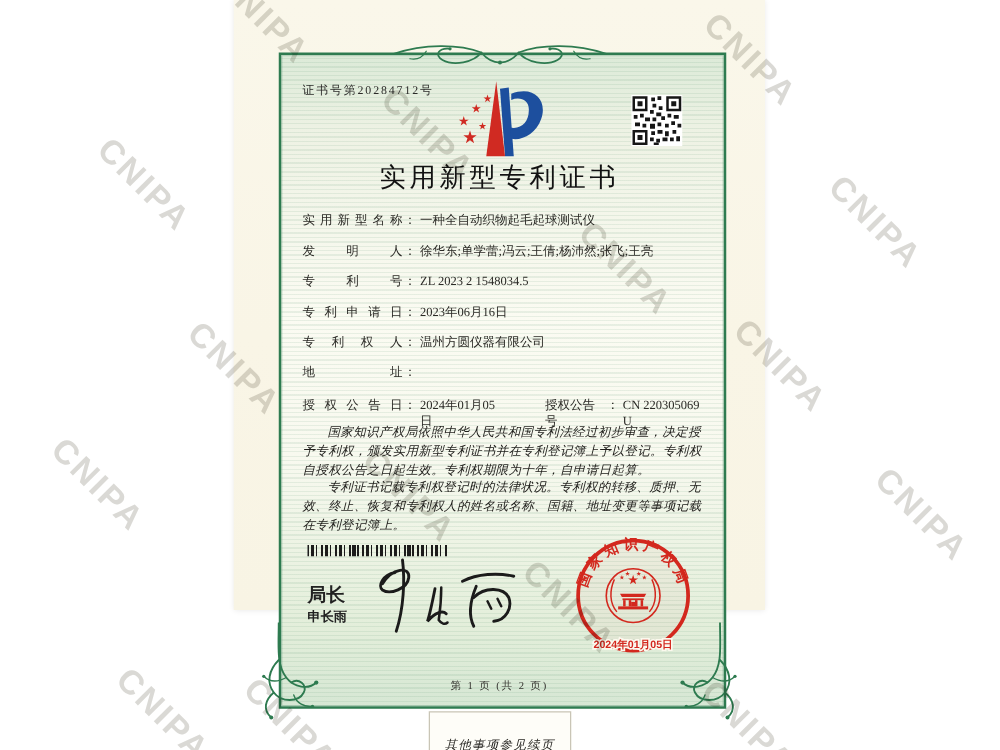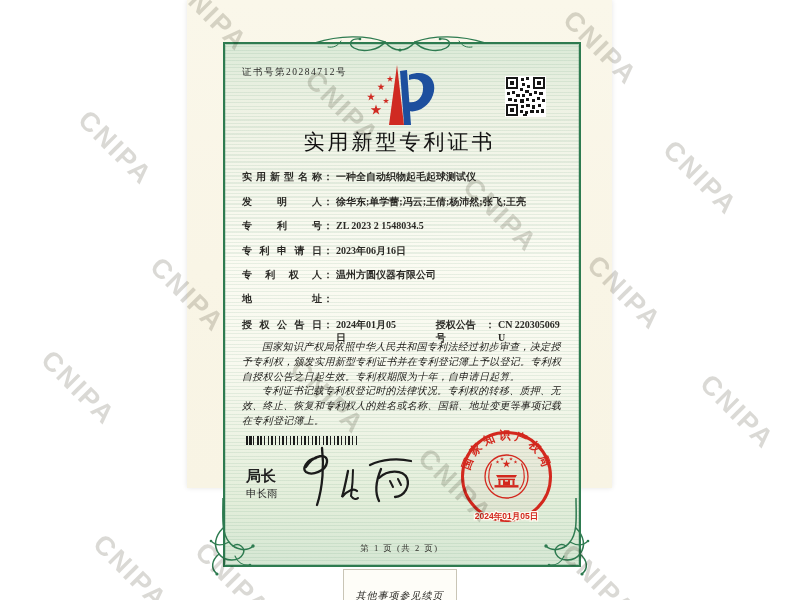--- a/index.html
+++ b/index.html
@@ -19,38 +19,38 @@
           linear-gradient(180deg,#dcead8 0%,#eef2e4 12%,#fbfbf2 40%,#f8f9ef 62%,#e3eeda 88%,#d6e7d4 100%);}
   .orn{position:absolute;pointer-events:none;}
 
   
   .cert-no{position:absolute;left:55px;top:66px;font-size:9.5px;letter-spacing:1.5px;color:#2a2a28;}
   .logo{position:absolute;left:172px;top:64px;}
   .qr{position:absolute;left:318px;top:76px;}
   .title{position:absolute;left:0;top:128px;width:100%;text-align:center;
          font-size:21px;font-weight:normal;letter-spacing:3px;color:#121212;}
   .row{position:absolute;left:55px;width:325px;display:flex;align-items:flex-start;
-       font-size:10px;color:#2b2a26;line-height:13px;font-weight:bold;}
+       font-size:10px;color:#2b2a26;line-height:13px;}
   .lbl{display:inline-block;width:80px;text-align:justify;text-align-last:justify;flex:none;}
   .col{flex:none;margin:0 3px 0 1px;}
   .val{white-space:pre-line;}
   .pair2{display:flex;margin-left:32px;}
 
   
   .paras{position:absolute;left:55px;top:340px;width:324px;font-size:10px;line-height:14.8px;
          font-style:italic;color:#1e1d1a;letter-spacing:.3px;}
   .paras p{margin:0;text-indent:2em;}
 
   
   .barcode{position:absolute;left:59px;top:436px;width:112px;height:9px;
     background:repeating-linear-gradient(90deg,#1c1c1c 0 1.5px,rgba(0,0,0,0) 1.5px 3px,
       #1c1c1c 3px 5.5px,rgba(0,0,0,0) 5.5px 7px,#1c1c1c 7px 8px,rgba(0,0,0,0) 8px 11px);}
   .signer-title{position:absolute;left:59px;top:467px;font-size:15px;font-weight:bold;
                 font-family:"Liberation Sans","DejaVu Sans",sans-serif;color:#222;}
-  .signer-name{position:absolute;left:59px;top:487px;font-size:10.5px;font-weight:normal;
+  .signer-name{position:absolute;left:59px;top:487px;font-size:10.5px;font-weight:bold;
                font-family:"Liberation Sans","DejaVu Sans",sans-serif;color:#222;}
   .signature{position:absolute;left:103px;top:444px;}
   .seal{position:absolute;left:271px;top:428px;}
   .page-num{position:absolute;left:0;top:543px;width:100%;text-align:center;
             font-size:8.5px;letter-spacing:1.5px;color:#33322e;}
   .cont-box{position:absolute;left:50%;top:569px;transform:translateX(-50%);
             background:#fefdf8;border:1px solid #c9c5b6;padding:19px 12px;
             font-size:10px;font-style:italic;letter-spacing:1px;color:#2a2925;white-space:nowrap;}
 
   

